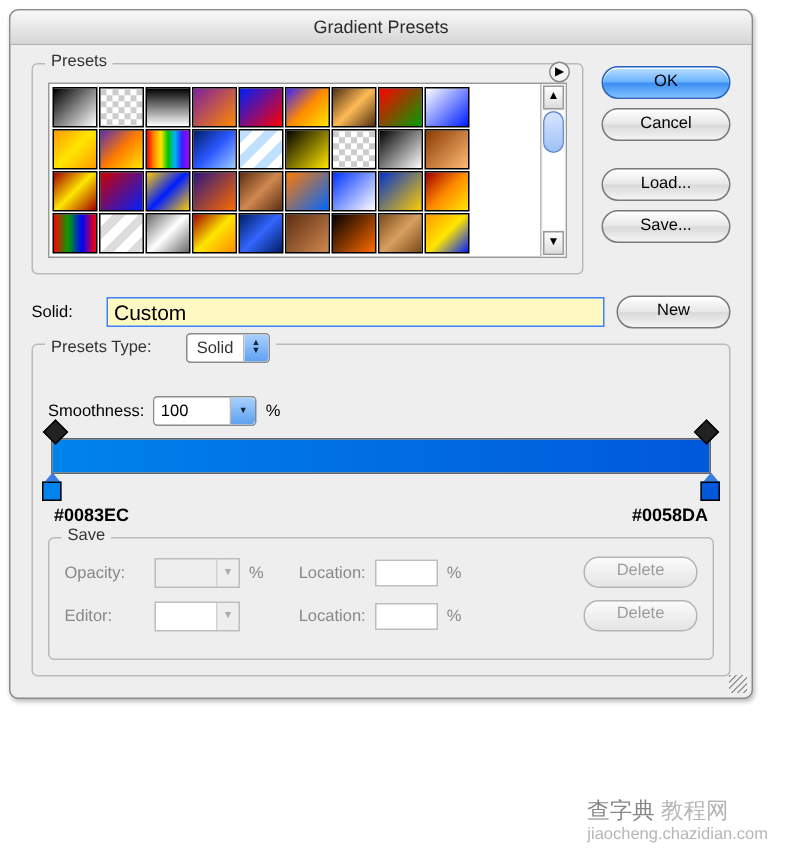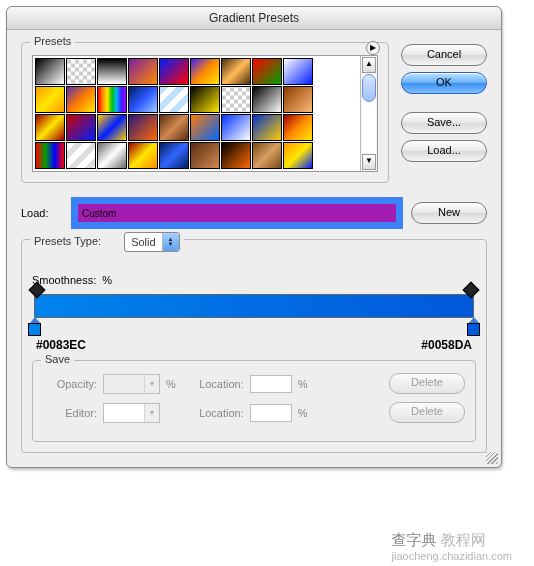--- a/index.html
+++ b/index.html
@@ -17,38 +17,38 @@
 .swatch{border:1px solid #000;box-sizing:border-box}
 .vscroll{width:16px;display:flex;flex-direction:column;border-left:1px solid #bbb;background:#f4f4f4}
 .vscroll .btn{height:14px;border:1px solid #9a9a9a;margin:1px;background:linear-gradient(#fff,#dcdcdc);font-size:8px;text-align:center;line-height:12px}
 .vscroll .track{flex:1;margin:0 1px;background:#fff;position:relative}
 .vscroll .thumb{position:absolute;top:0;left:0;right:0;height:26px;border:1px solid #6a8fd0;border-radius:7px;background:linear-gradient(#d8e6ff,#9ec0f5)}
 .btncol{display:flex;flex-direction:column;gap:6px;padding-top:2px}
 .aqua-btn{width:84px;height:20px;border:1px solid #7a7a7a;border-radius:11px;background:linear-gradient(#fff,#e7e7e7 48%,#d9d9d9 52%,#f4f4f4);font-size:11px;color:#000;text-align:center;line-height:18px;box-shadow:0 1px 0 #fff inset}
 .aqua-btn.primary{border-color:#2a63c1;background:linear-gradient(#bfe0ff,#69b2ff 48%,#3c8ff0 52%,#7fc0ff)}
 .name-row{display:flex;align-items:center;gap:8px;margin:14px 0 10px 0}
 .name-row .lbl{width:42px}
-.text-input{flex:1;height:18px;border:7px solid #3b82f6;background:#a21caf;padding:0 4px;font-size:10px}
+.text-input{flex:1;height:18px;border:1px solid #3b82f6;background:#fef9c3;padding:0 4px;font-size:14px}
 .gtype{margin-top:4px}
 .row{display:flex;align-items:center;gap:6px;margin-bottom:8px}
 .select{display:inline-flex;align-items:center;height:18px;border:1px solid #8a8a8a;border-radius:3px;background:#fff}
 .select .val{padding:0 6px;font-size:11px}
 .select .arrow{width:16px;height:100%;border-left:1px solid #b8b8b8;border-radius:0 3px 3px 0;background:linear-gradient(#a8d1ff,#5ea0f0);display:flex;flex-direction:column;align-items:center;justify-content:center;font-size:6px;line-height:5px;color:#123}
 .num-input{width:42px;height:18px;border:1px solid #8a8a8a;background:#fff;padding:0 4px;font-size:11px}
 .gradbar-wrap{position:relative;margin:6px 2px 4px 2px}
 .opstop{position:absolute;top:-10px}
 .opstop .d{width:10px;height:10px;border:1px solid #000;background:#222;transform:rotate(45deg)}
 .gradbar{height:22px;border:1px solid #666;border-radius:1px}
 .cstop{position:absolute;bottom:-18px;display:flex;flex-direction:column;align-items:center}
 .cstop .tri{width:0;height:0;border-left:5px solid transparent;border-right:5px solid transparent;border-bottom:6px solid #3a7de0}
 .cstop .sw{width:11px;height:11px;border:1px solid #000}
 .hexrow{display:flex;justify-content:space-between;margin:20px 4px 8px 4px;font-size:12px;font-weight:bold}
 .stops{margin-top:6px}
 .stops .line{display:flex;align-items:center;gap:6px;margin-bottom:8px}
-.stops .lbl{width:54px;text-align:right;color:#888}
+.stops .lbl{width:54px;color:#888}
 .stops .loc{width:56px;text-align:right;color:#888;margin-left:6px}
 .stops .pct{color:#888}
 .stops .num-dis{width:40px;height:16px;border:1px solid #bdbdbd;background:#fff}
 .stops .sel-dis{display:inline-flex;border:1px solid #bdbdbd;height:18px}
 .stops .sel-dis .a{width:14px;border-left:1px solid #d3d3d3;display:flex;align-items:center;justify-content:center;font-size:7px;color:#aaa}
 .stops .sel-dis .b{width:40px}
 .stops .color-dis{display:inline-flex;border:1px solid #bdbdbd;height:18px}
 .stops .color-dis .sw{width:40px;background:#fff}
 .stops .color-dis .a{width:14px;border-left:1px solid #d3d3d3;display:flex;align-items:center;justify-content:center;font-size:7px;color:#aaa}
 .del-btn{margin-left:auto;width:74px;height:19px;border:1px solid #b4b4b4;border-radius:10px;background:linear-gradient(#fbfbfb,#e4e4e4);color:#9c9c9c;text-align:center;line-height:17px;font-size:11px}
@@ -111,44 +111,48 @@
           <div class="vscroll">
             <div class="btn">▲</div>
             <div class="track">
                 <div class="thumb"></div>
               </div>
             <div class="btn">▼</div>
           </div>
         </div>
       </div>
       <div class="btncol">
+        <div class="aqua-btn primary">OK</div>
         <div class="aqua-btn">Cancel</div>
-        <div class="aqua-btn primary">OK</div>
         <div style="height:6px"></div>
+        <div class="aqua-btn">Load...</div>
         <div class="aqua-btn">Save...</div>
-        <div class="aqua-btn">Load...</div>
       </div>
     </div>
 
     <div class="name-row">
-      <div class="lbl">Load:</div>
+      <div class="lbl">Solid:</div>
       <input class="text-input" value="Custom" style="">
       <div class="aqua-btn" style="width:74px">New</div>
     </div>
 
     <div class="group gtype">
       <div class="legend"><span>Presets Type:</span>
         <span class="select" style="margin-left:20px;vertical-align:middle">
           <span class="val">Solid</span>
           <span class="arrow">▲<br>▼</span>
         </span>
       </div>
 
       <div class="row" style="margin-top:22px">
         <span>Smoothness:</span>
+        <span class="select">
+          <input class="num-input" style="border: 0px; height: 16px;" value="100">
+          <span class="arrow">▼</span>
+        </span>
         <span>%</span>
       </div>
 
       <div class="gradbar-wrap">
         <div class="opstop" style="left:-3px">
             <div class="d"></div>
           </div>
         <div class="opstop" style="right:-3px">
             <div class="d"></div>
           </div>

